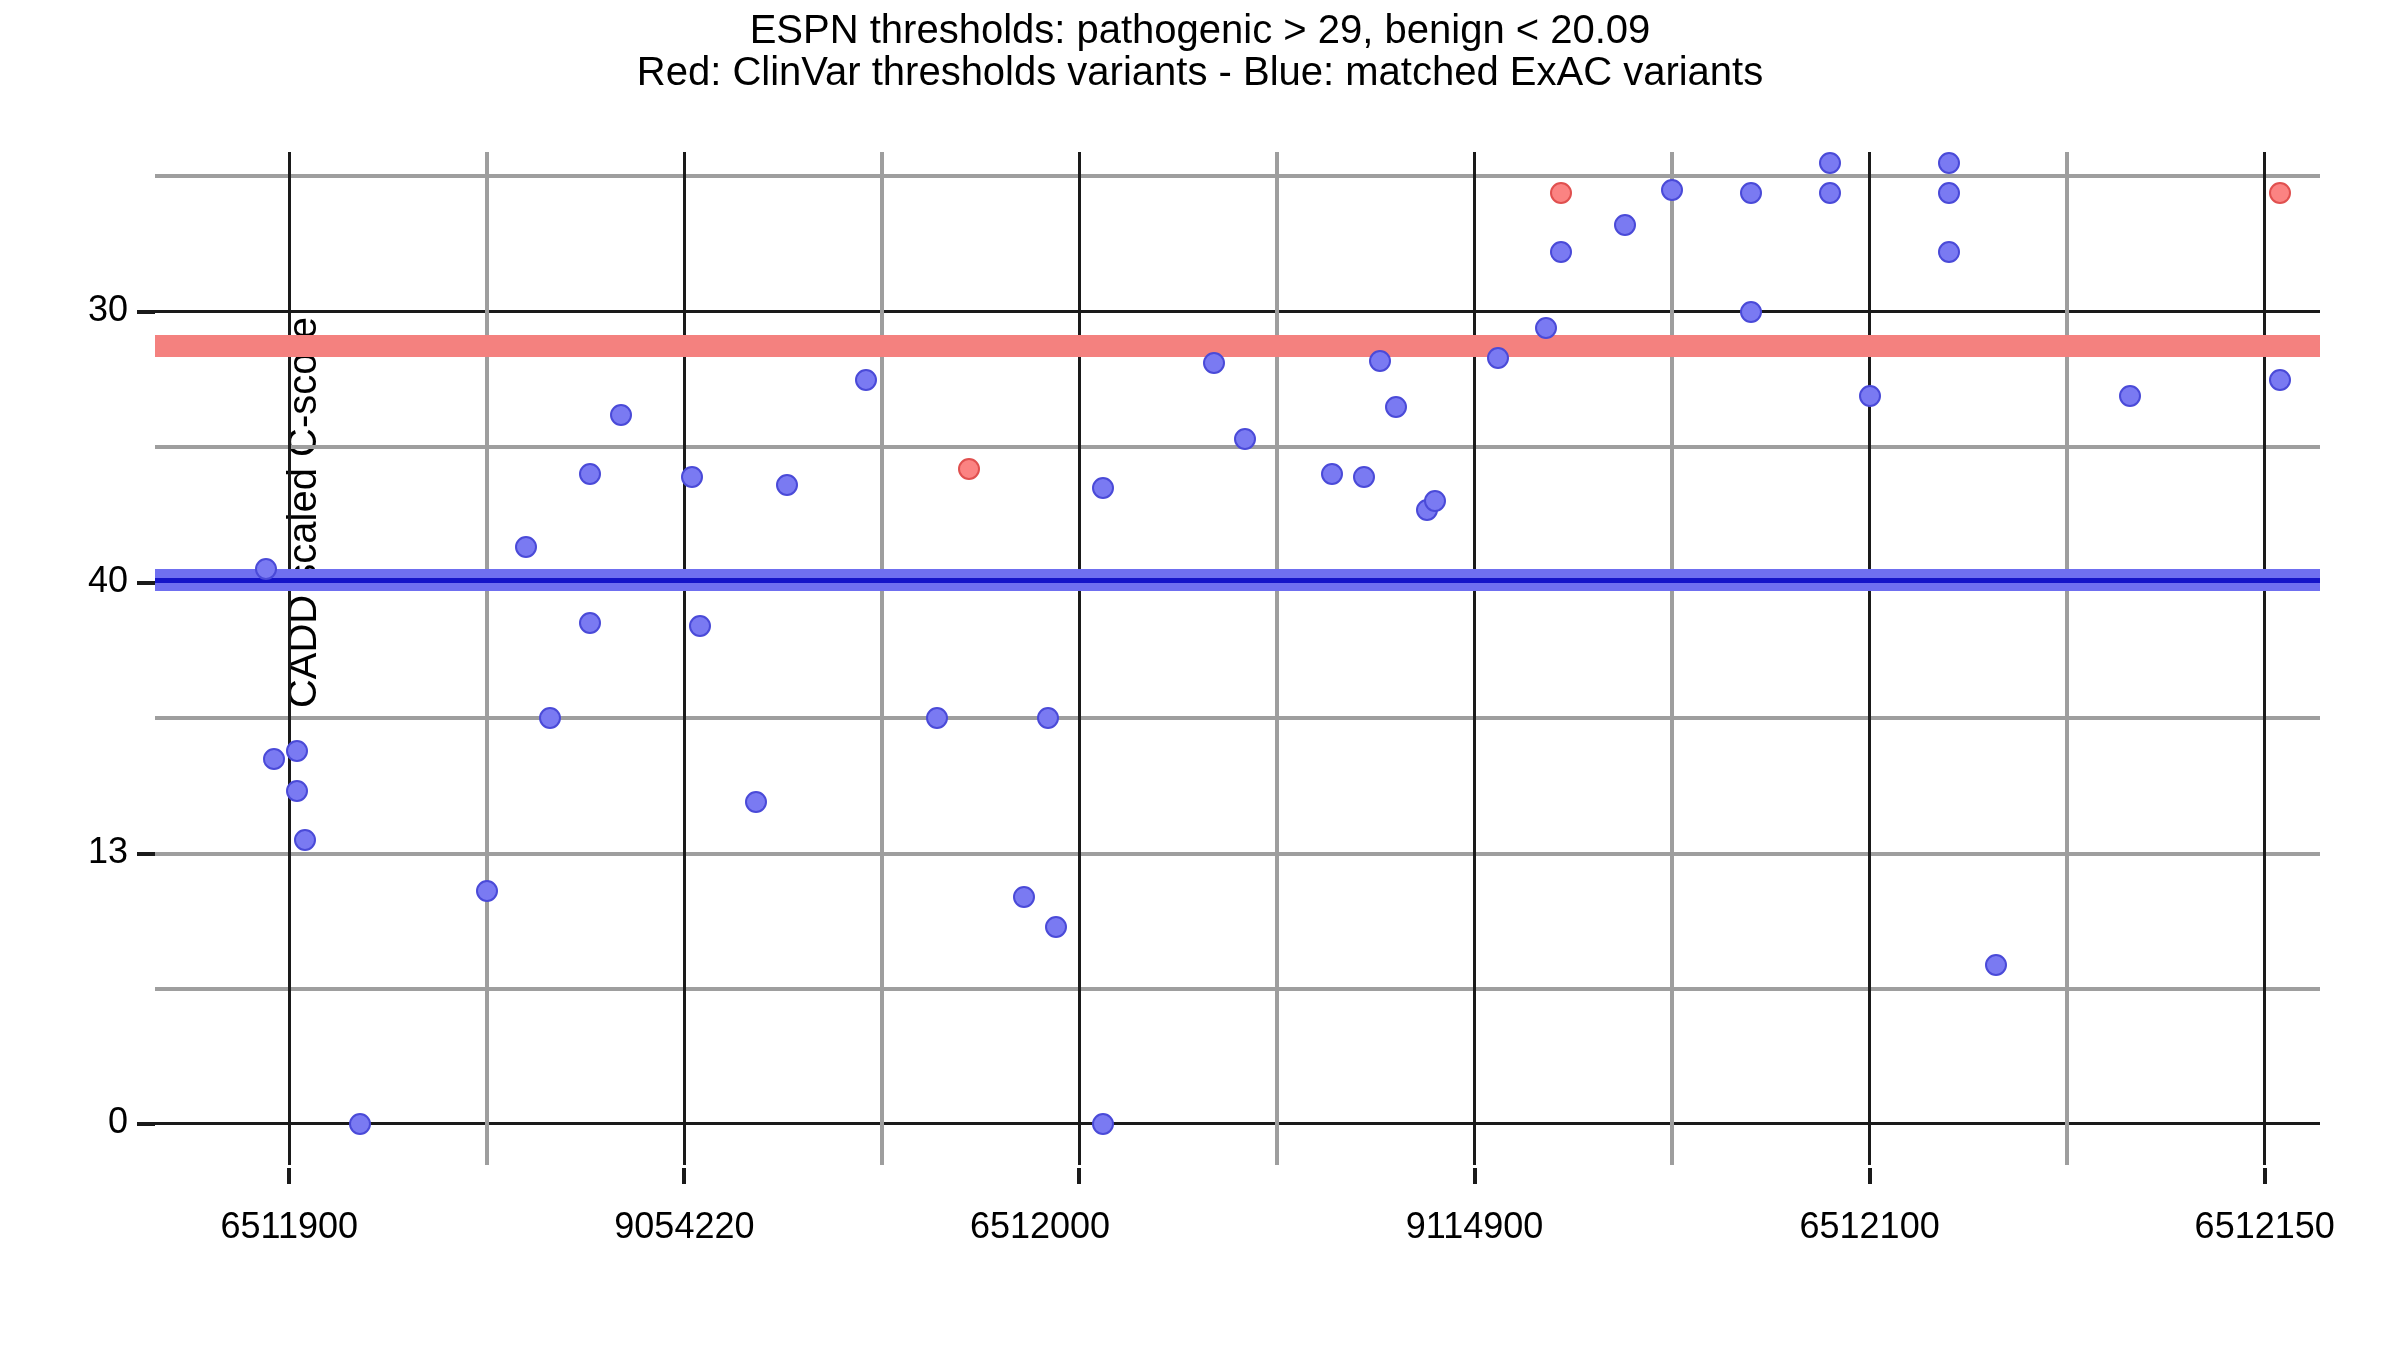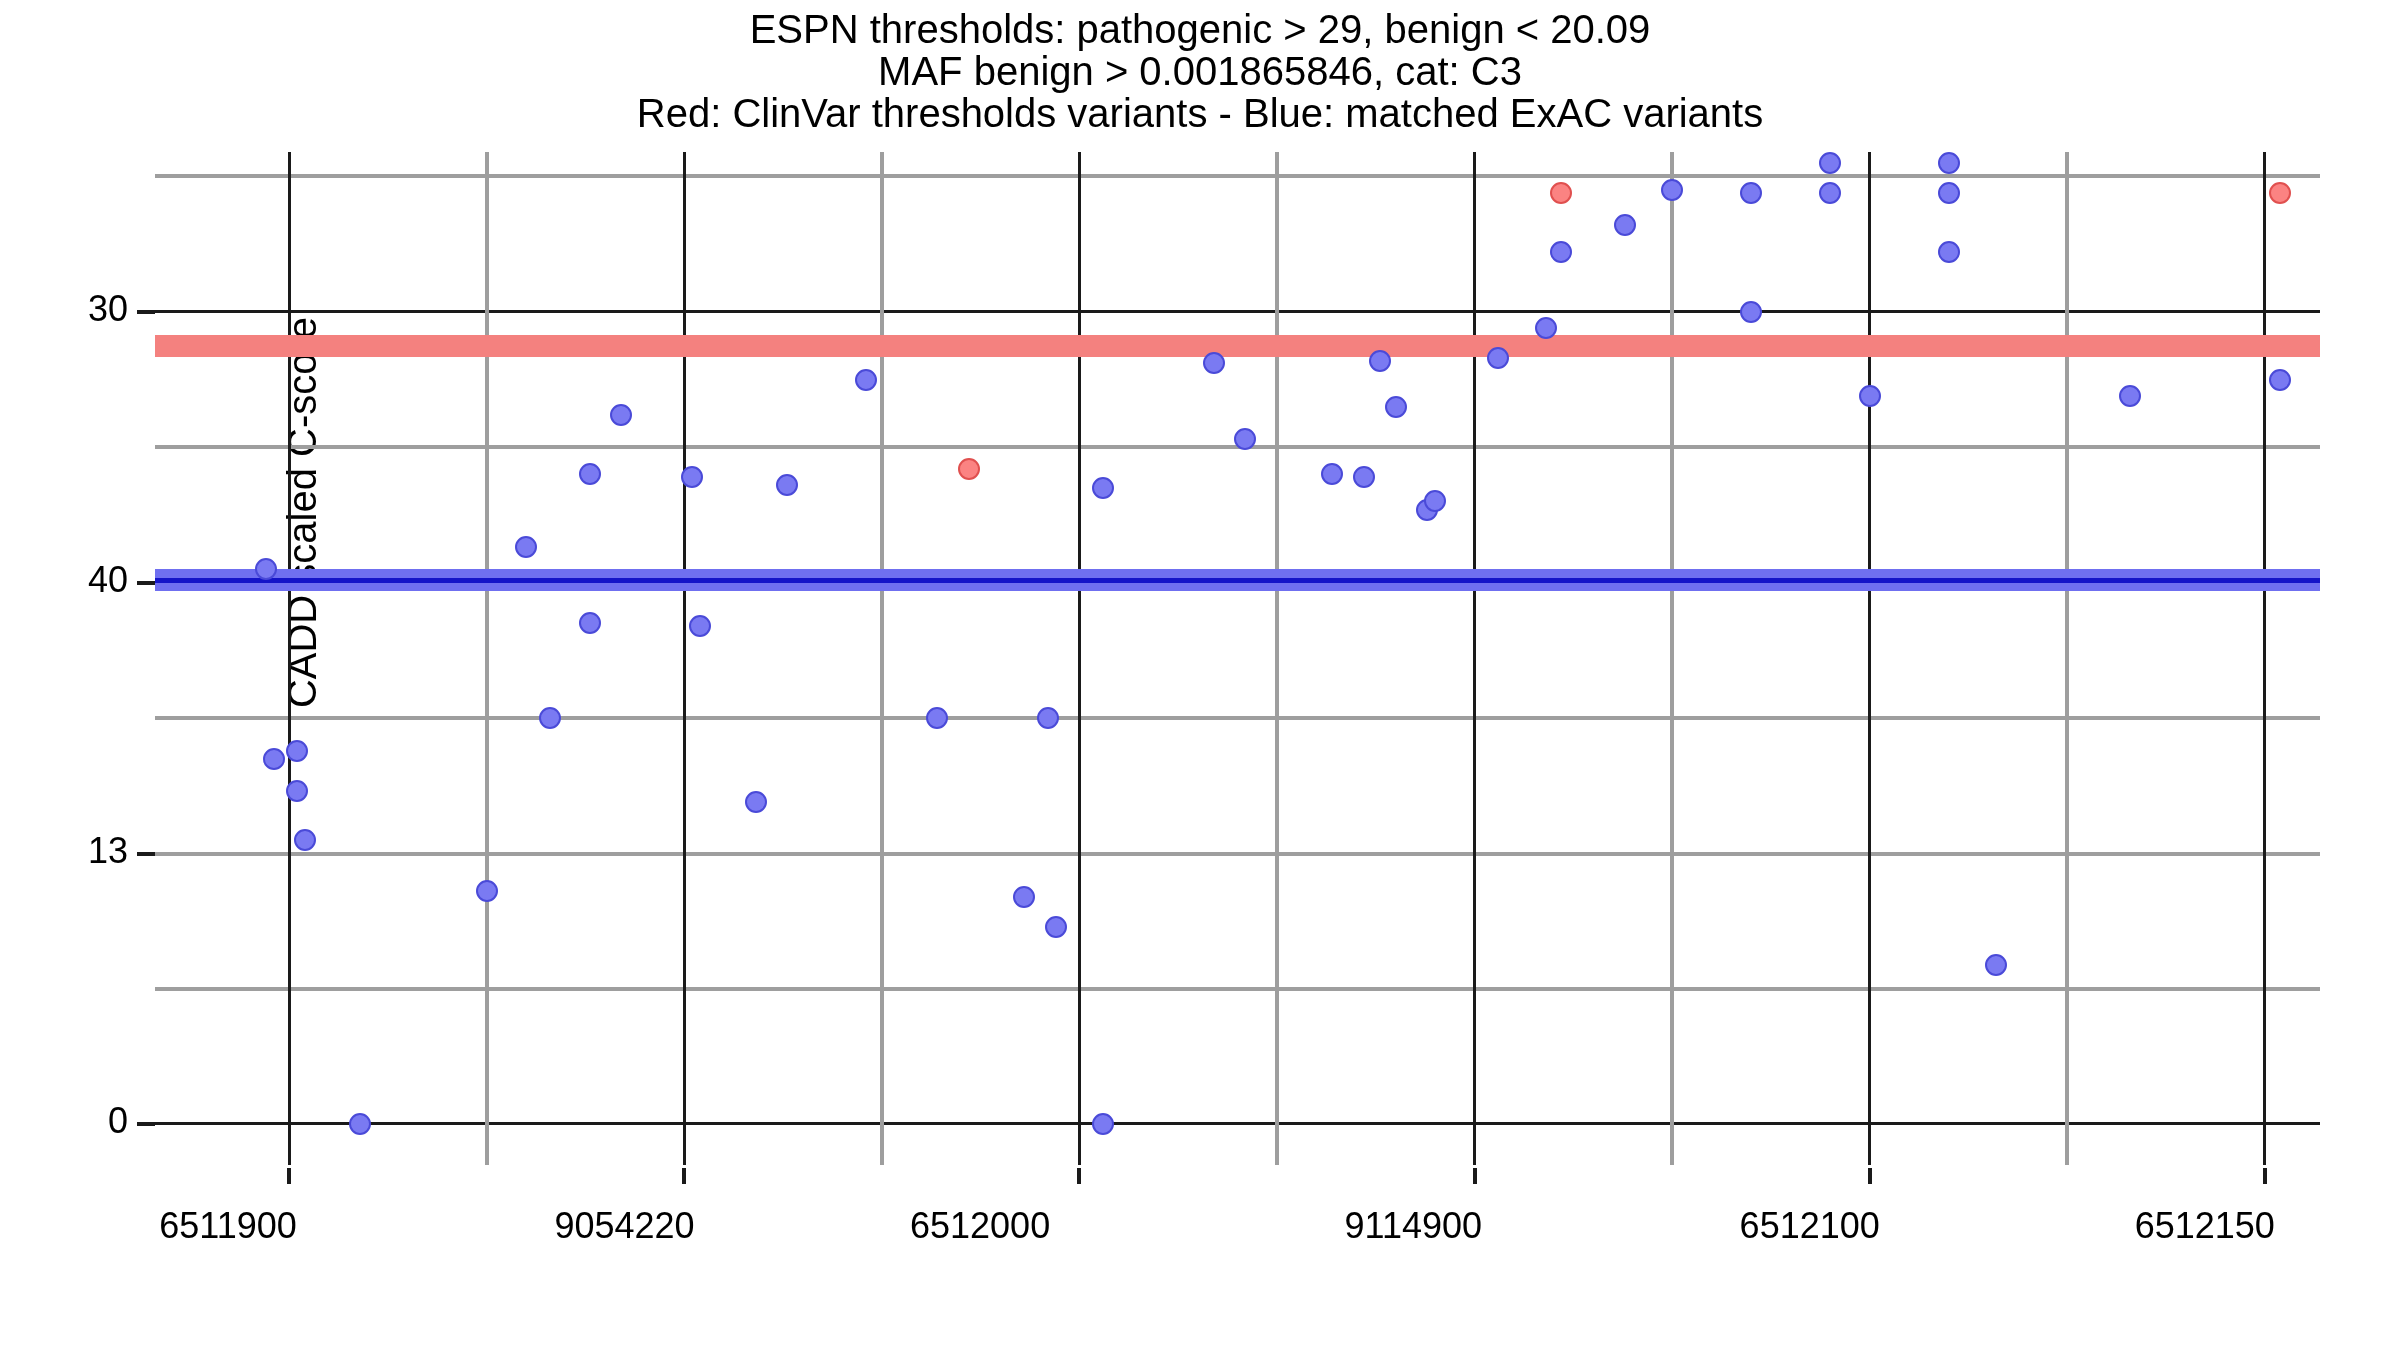--- a/index.html
+++ b/index.html
@@ -19,35 +19,34 @@
   .thresh-red{height:22px;background:#f4817f;}
   .thresh-blue-band{height:22px;background:#6f6ff0;}
   .thresh-blue-line{height:5px;background:#1414c8;}
 
   .pt{position:absolute;width:22px;height:22px;border-radius:50%;box-sizing:border-box;}
   .pt-blue{background:#7a7af2;border:2px solid #4a4ad8;}
   .pt-red{background:#fb8382;border:2px solid #e0504f;}
 
   .ytick-label{position:absolute;right:0;font-size:36px;text-align:right;white-space:nowrap;}
   .ytick-mark{position:absolute;width:18px;height:4px;background:#1a1a1a;}
-  .xtick-label{position:absolute;font-size:36px;white-space:nowrap;}
+  .xtick-label{position:absolute;font-size:36px;text-align:center;white-space:nowrap;}
   .xtick-mark{position:absolute;width:4px;height:16px;background:#1a1a1a;}
 
   .ylabel{position:absolute;left:-8px;top:490px;width:620px;text-align:center;
           font-size:40px;transform:rotate(-90deg);transform-origin:center center;white-space:nowrap;}
   .xlabel{position:absolute;left:0;top:1292px;width:2400px;text-align:center;font-size:40px;white-space:nowrap;}
 </style>
 </head>
 <body>
 
 <div id="fig">
 
   <div class="title-block">
     <div class="title-line">ESPN thresholds: pathogenic &gt; 29, benign &lt; 20.09</div>
-    <div class="title-line">MAF benign &gt; 0.001865846, cat: C3</div>
     <div class="title-line">Red: ClinVar thresholds variants - Blue: matched ExAC variants</div>
   </div>
 
   <div class="ylabel">CADD scaled C-score</div>
 
   <div id="ytick-labels">
       <div class="ytick-label" style="width: 110px; left: 18px; top: 1100.37px;">0</div>
       <div class="ytick-label" style="width: 110px; left: 18px; top: 829.516px;">13</div>
       <div class="ytick-label" style="width: 110px; left: 18px; top: 558.66px;">40</div>
       <div class="ytick-label" style="width: 110px; left: 18px; top: 287.805px;">30</div>

